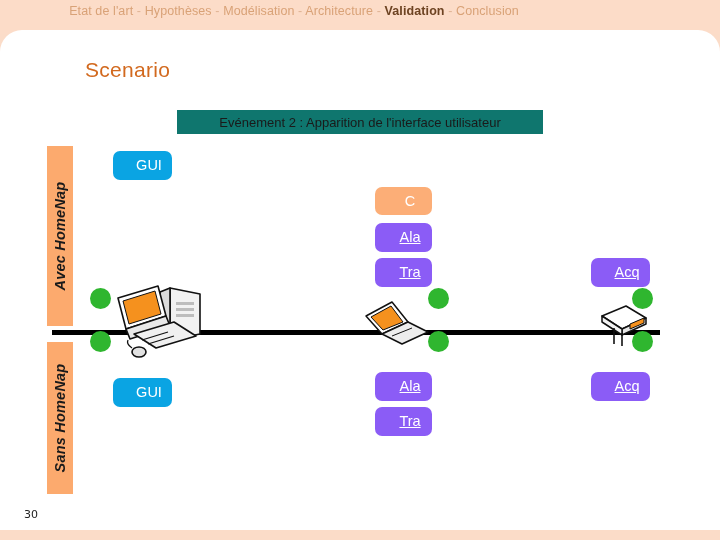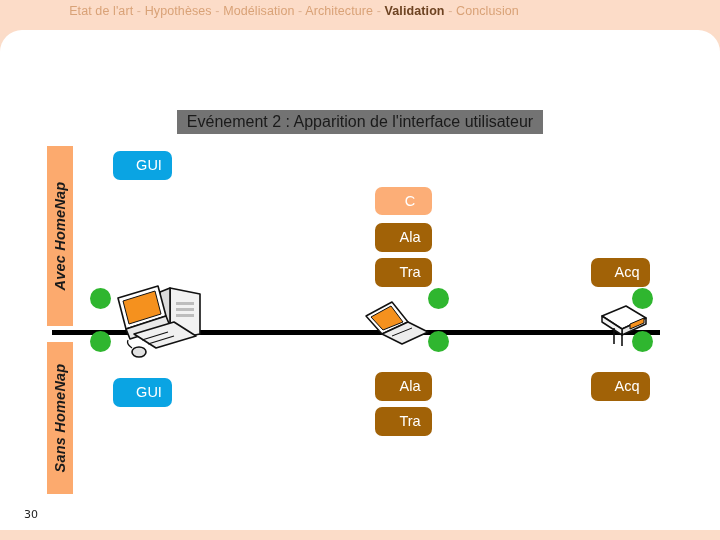--- a/index.html
+++ b/index.html
@@ -65,25 +65,25 @@
     letter-spacing: 0.3px;
   }
 
   
   #event-banner {
     position: absolute;
     left: 177px;
     top: 110px;
     width: 366px;
     height: 24px;
-    background: #737373;
+    background: #0f766e;
     display: flex;
     align-items: center;
     justify-content: center;
-    font-size: 16px;
+    font-size: 13px;
     color: #1a1a1a;
     white-space: nowrap;
   }
 
   
   .side-label {
     position: absolute;
     left: 47px;
     width: 26px;
     background: #fcaa6e;
@@ -120,21 +120,21 @@
     align-items: center;
     justify-content: center;
     border-radius: 7px;
     color: #ffffff;
     font-size: 14.5px;
     line-height: 1;
     box-sizing: border-box;
     padding-left: 13px;
   }
   .tag.blue   { background: #0aa4e3; }
-  .tag.green  { background: #a16207; }
+  .tag.green  { background: #8b5cf6; text-decoration: underline; }
   .tag.orange { background: #fcae77; }
 
   
   .dot {
     position: absolute;
     width: 21px;
     height: 21px;
     border-radius: 50%;
     background: #2fb62f;
   }
@@ -155,20 +155,21 @@
 </head>
 <body>
 
 <div id="slide">
 
   <div id="header-band"></div>
   <div id="nav-breadcrumb"><span class="crumb">Etat de l'art</span><span class="sep"> - </span><span class="crumb">Hypothèses</span><span class="sep"> - </span><span class="crumb">Modélisation</span><span class="sep"> - </span><span class="crumb">Architecture</span><span class="sep"> - </span><span class="crumb active">Validation</span><span class="sep"> - </span><span class="crumb">Conclusion</span></div>
 
   <div id="content-card"></div>
 
+  <div id="slide-title">Scenario</div>
 
   <div id="event-banner">Evénement 2 : Apparition de l'interface utilisateur</div>
 
   <div class="side-label" id="side-label-avec">
     <span>Avec HomeNap</span>
   </div>
   <div class="side-label" id="side-label-sans">
     <span>Sans HomeNap</span>
   </div>
 

